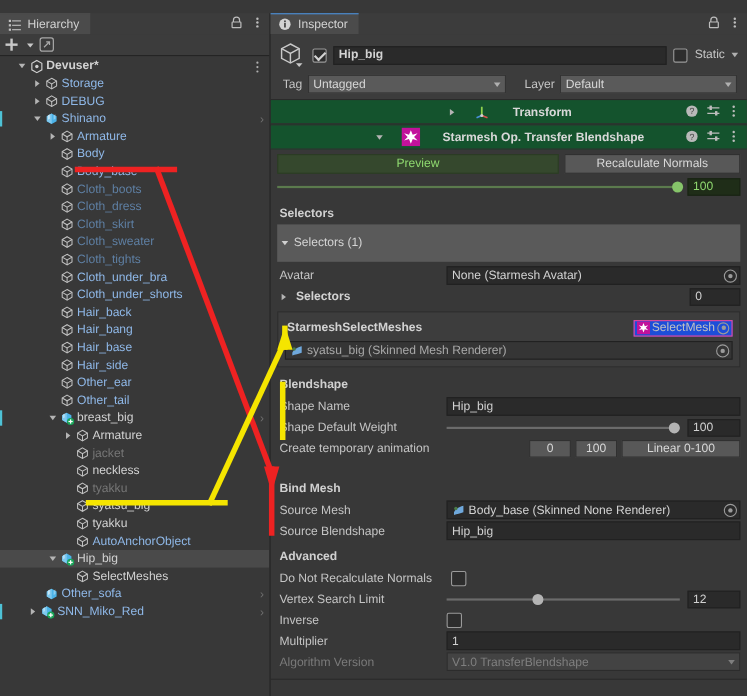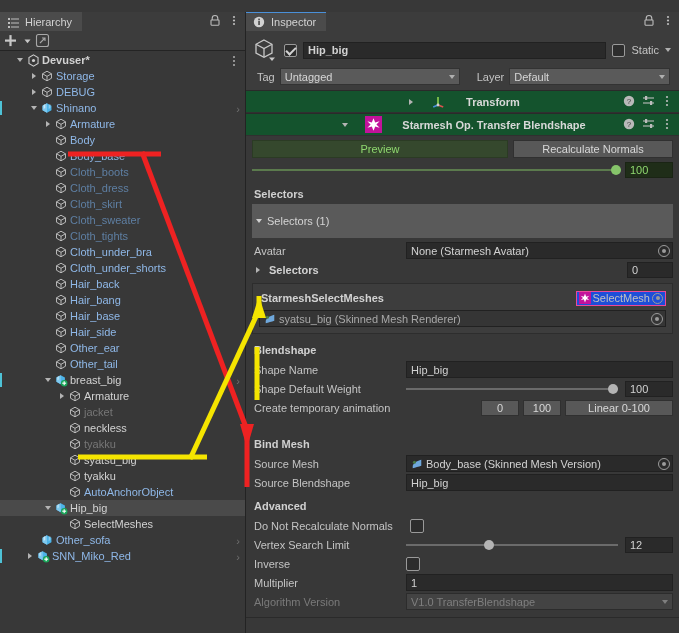--- a/index.html
+++ b/index.html
@@ -883,21 +883,21 @@
 
         <div class="sec-title" style="margin-top:21px">Bind Mesh</div>
         <div class="prop">
           <span class="plbl">Source Mesh</span>
           <span class="objfield">
             <span class="ofl">
               <svg width="12" height="12" viewBox="0 0 14 14">
                   <path d="M2 9 C4 4, 9 3, 12 2 L12 9 C9 10, 5 11, 2 12z" fill="#6fa8dc"></path>
                   <circle cx="4" cy="5" r="1.8" fill="#4a7a46"></circle>
                 </svg>
-              <span>Body_base (Skinned Mesh Version)</span>
+              <span>Body_base (Skinned None Renderer)</span>
             </span>
             <i class="dot-ic"></i>
           </span>
         </div>
         <div class="prop">
           <span class="plbl">Source Blendshape</span>
           <span class="objfield">
               <span class="ofl">Hip_big</span>
             </span>
         </div>

